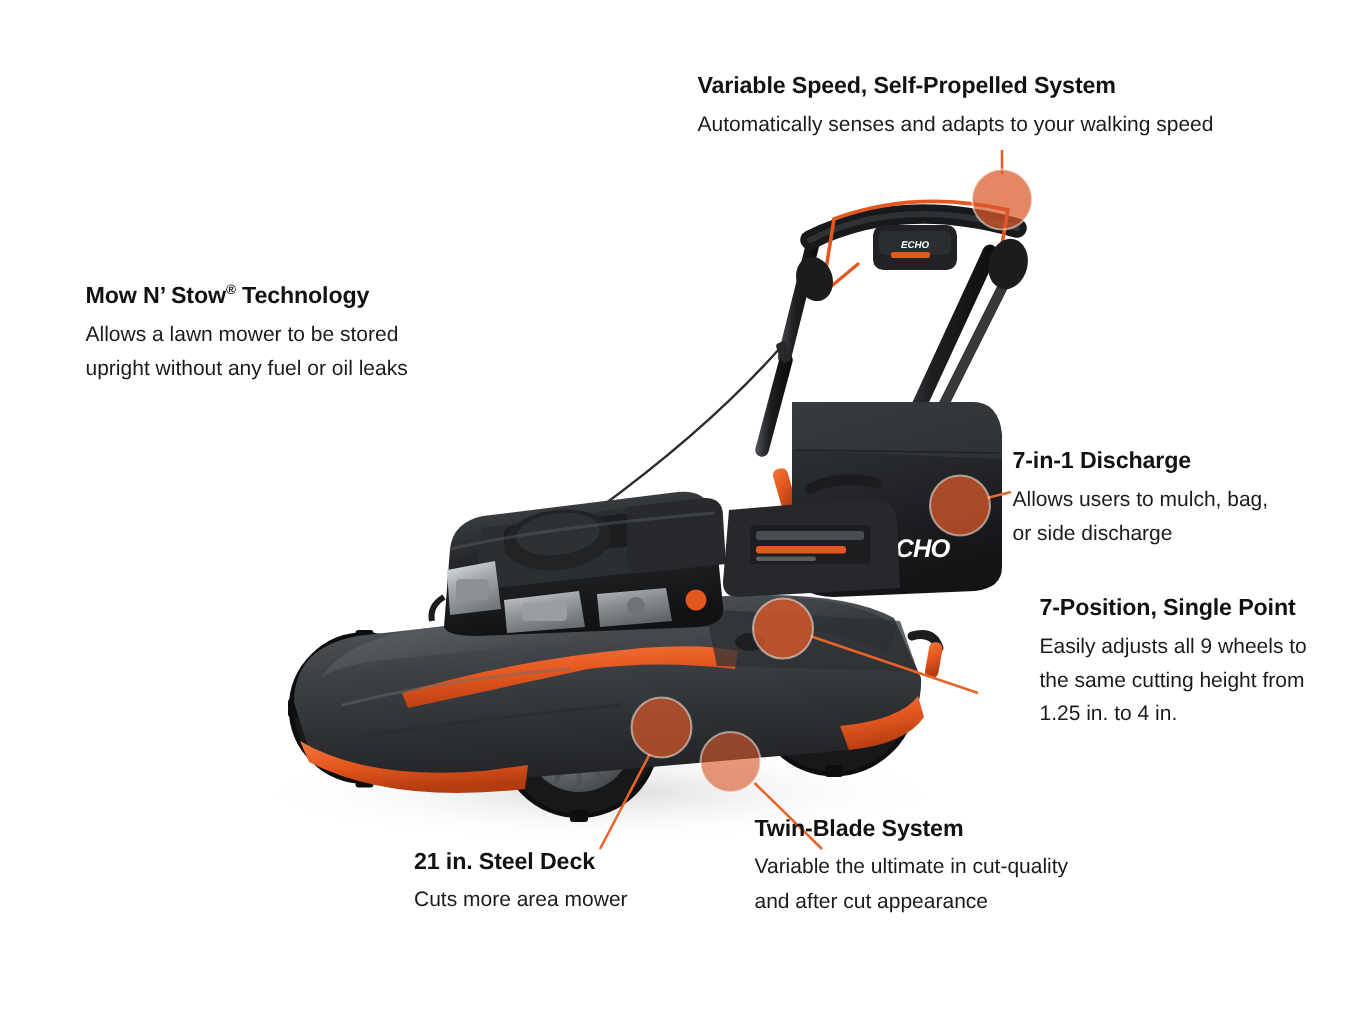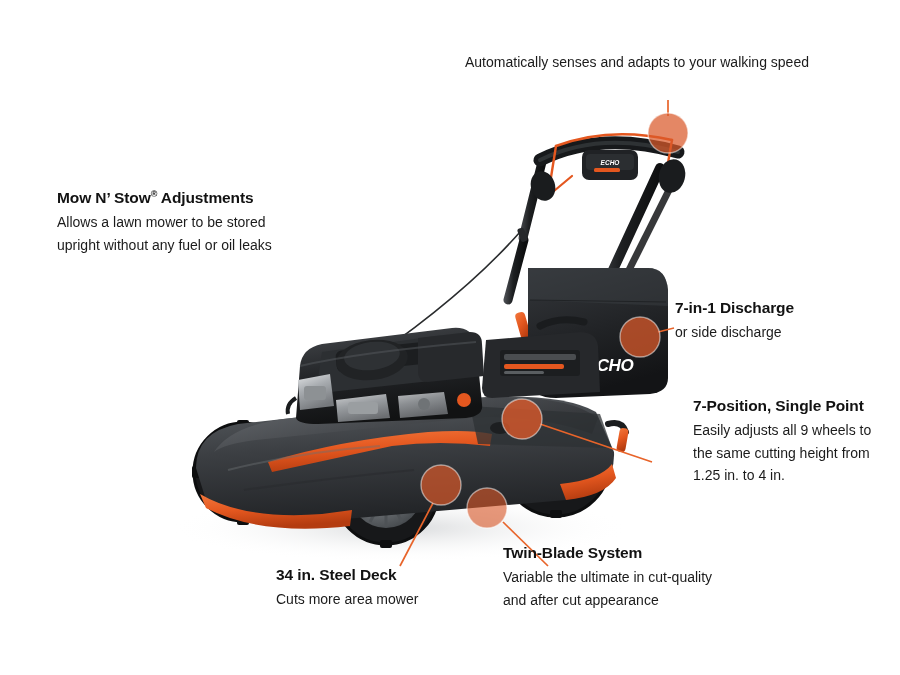--- a/index.html
+++ b/index.html
@@ -270,53 +270,55 @@
     <g>
       <circle cx="668" cy="133" r="20" fill="#d9592a" fill-opacity="0.72" stroke="#ffffff" stroke-width="1.4" stroke-opacity="0.5"></circle>
       <circle cx="640" cy="337" r="20" fill="#d9592a" fill-opacity="0.74" stroke="#ffffff" stroke-width="1.4" stroke-opacity="0.5"></circle>
       <circle cx="522" cy="419" r="20" fill="#d9592a" fill-opacity="0.80" stroke="#ffffff" stroke-width="1.4" stroke-opacity="0.5"></circle>
       <circle cx="441" cy="485" r="20" fill="#d9592a" fill-opacity="0.70" stroke="#ffffff" stroke-width="1.4" stroke-opacity="0.5"></circle>
       <circle cx="487" cy="508" r="20" fill="#d9592a" fill-opacity="0.62" stroke="#ffffff" stroke-width="1.4" stroke-opacity="0.5"></circle>
     </g>
   </svg>
 
   <div class="callout" id="co-variable">
+    <div class="c-title">Variable Speed, Self-Propelled System</div>
     <div class="c-body">
       <div>Automatically senses and adapts to your walking speed</div>
     </div>
   </div>
 
   <div class="callout" id="co-mow">
-    <div class="c-title"><span>Mow N’ Stow</span><sup class="reg">®</sup><span> Adjustments</span></div>
+    <div class="c-title"><span>Mow N’ Stow</span><sup class="reg">®</sup><span> Technology</span></div>
     <div class="c-body">
       <div>Allows a lawn mower to be stored</div>
       <div>upright without any fuel or oil leaks</div>
     </div>
   </div>
 
   <div class="callout" id="co-discharge">
     <div class="c-title">7-in-1 Discharge</div>
     <div class="c-body">
+      <div>Allows users to mulch, bag,</div>
       <div>or side discharge</div>
     </div>
   </div>
 
   <div class="callout" id="co-height">
     <div class="c-title wrap">
       <div>7-Position, Single Point</div>
     </div>
     <div class="c-body">
       <div>Easily adjusts all 9 wheels to</div>
       <div>the same cutting height from</div>
       <div>1.25 in. to 4 in.</div>
     </div>
   </div>
 
   <div class="callout" id="co-deck">
-    <div class="c-title">34 in. Steel Deck</div>
+    <div class="c-title">21 in. Steel Deck</div>
     <div class="c-body">
       <div>Cuts more area mower</div>
     </div>
   </div>
 
   <div class="callout" id="co-twin">
     <div class="c-title">Twin-Blade System</div>
     <div class="c-body">
       <div>Variable the ultimate in cut-quality</div>
       <div>and after cut appearance</div>

